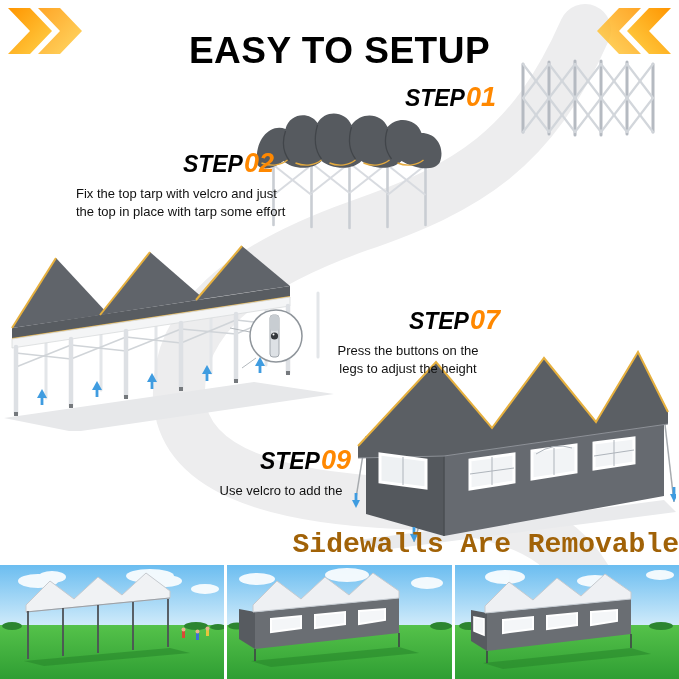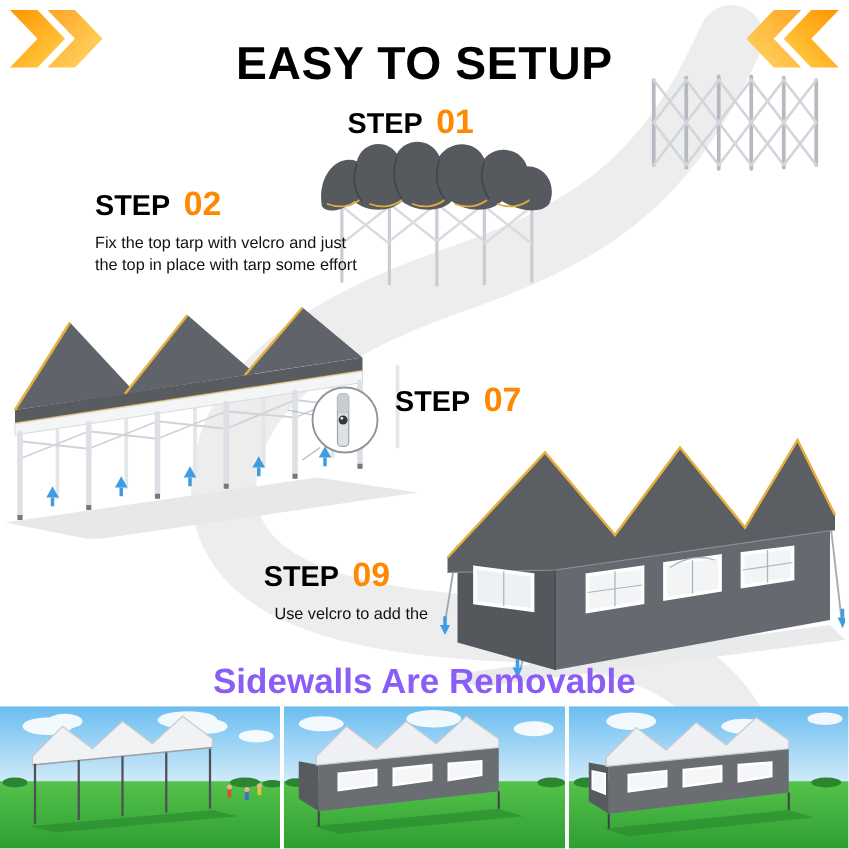--- a/index.html
+++ b/index.html
@@ -10,37 +10,37 @@
   }
   .bg-swoosh { position:absolute; left:0; top:0; z-index:0; }
   .corner { position:absolute; top:6px; z-index:2; }
   .corner.left { left:6px; }
   .corner.right { right:6px; }
   .title {
     position:absolute; top:6px; left:0; width:100%; text-align:center;
     font-size:37px; font-weight:900; letter-spacing:.5px; color:#000; z-index:3;margin-top:24px;
   }
   .step { position:absolute; text-align:center; z-index:4; }
-  .step-head { display:flex; justify-content:flex-start; align-items:baseline; gap:11px; font-weight:900; }
+  .step-head { display:flex; justify-content:flex-end; align-items:baseline; gap:1px; font-style:italic; font-weight:900; }
   .step-label { font-size:23px; color:#000; }
   .step-num { font-size:27px; color:#ff8800;margin-top:24px; }
   .step-desc { margin-top:6px; font-size:13px; line-height:1.35; color:#111; }
   .step-desc div { white-space:nowrap; }
   .step-1 { left:278px; top:58px;  width:218px; }
   .step-2 { left:76px;  top:124px; width:198px; }
   .step-3 { left:316px; top:281px; width:184px; }
   .step-4 { left:211px; top:421px; width:140px; }
   .illu { position:absolute; z-index:3; }
   .illu-1 { left:514px; top:50px; }
   .illu-2 { left:250px; top:103px; }
   .illu-3 { left:4px;   top:236px; }
   .illu-4 { left:352px; top:350px; }
   .heading2 {
-    position:absolute; top:529px; left:0; width:100%; text-align:center;
-    font-size:28px; font-weight:900; color:#8b5cf6; z-index:4;
+    position:absolute; top:529px; left:0; width:100%; text-align:right;
+    font-size:28px; font-weight:900; color:#a16207; z-index:4;font-family:Liberation Mono, monospace;
   }
   .gallery { position:absolute; top:565px; left:0; width:679px; height:114px; display:flex; gap:3px; z-index:4; }
   .gallery svg { display:block; }
 </style>
 </head>
 <body>
 
 <div class="canvas">
 
   <svg class="bg-swoosh" width="679" height="679" viewBox="0 0 679 679">
@@ -157,20 +157,24 @@
         <path d="M112,60 C122,64 132,62 138,57"></path>
       <path d="M146,60 C156,64 166,62 172,57"></path>
     </g>
   </svg>
 
   <div class="step step-3">
     <div class="step-head">
       <span class="step-label">STEP</span>
       <span class="step-num">07</span>
     </div>
+    <div class="step-desc">
+      <div>Press the buttons on the</div>
+      <div>legs to adjust the height</div>
+    </div>
   </div>
 
   <svg class="illu illu-3" width="335" height="195" viewBox="0 0 335 195">
     <polygon points="0,182 250,146 330,158 70,196" fill="#e7e8ea"></polygon>
     <g stroke="#e3e6e9" stroke-width="3" stroke-linecap="round">
       <line x1="42" y1="98" x2="42" y2="162"></line>
         <line x1="97" y1="90" x2="97" y2="154"></line>
       <line x1="152" y1="82" x2="152" y2="145"></line>
         <line x1="207" y1="74" x2="207" y2="137"></line>
       <line x1="262" y1="65" x2="262" y2="129"></line>

